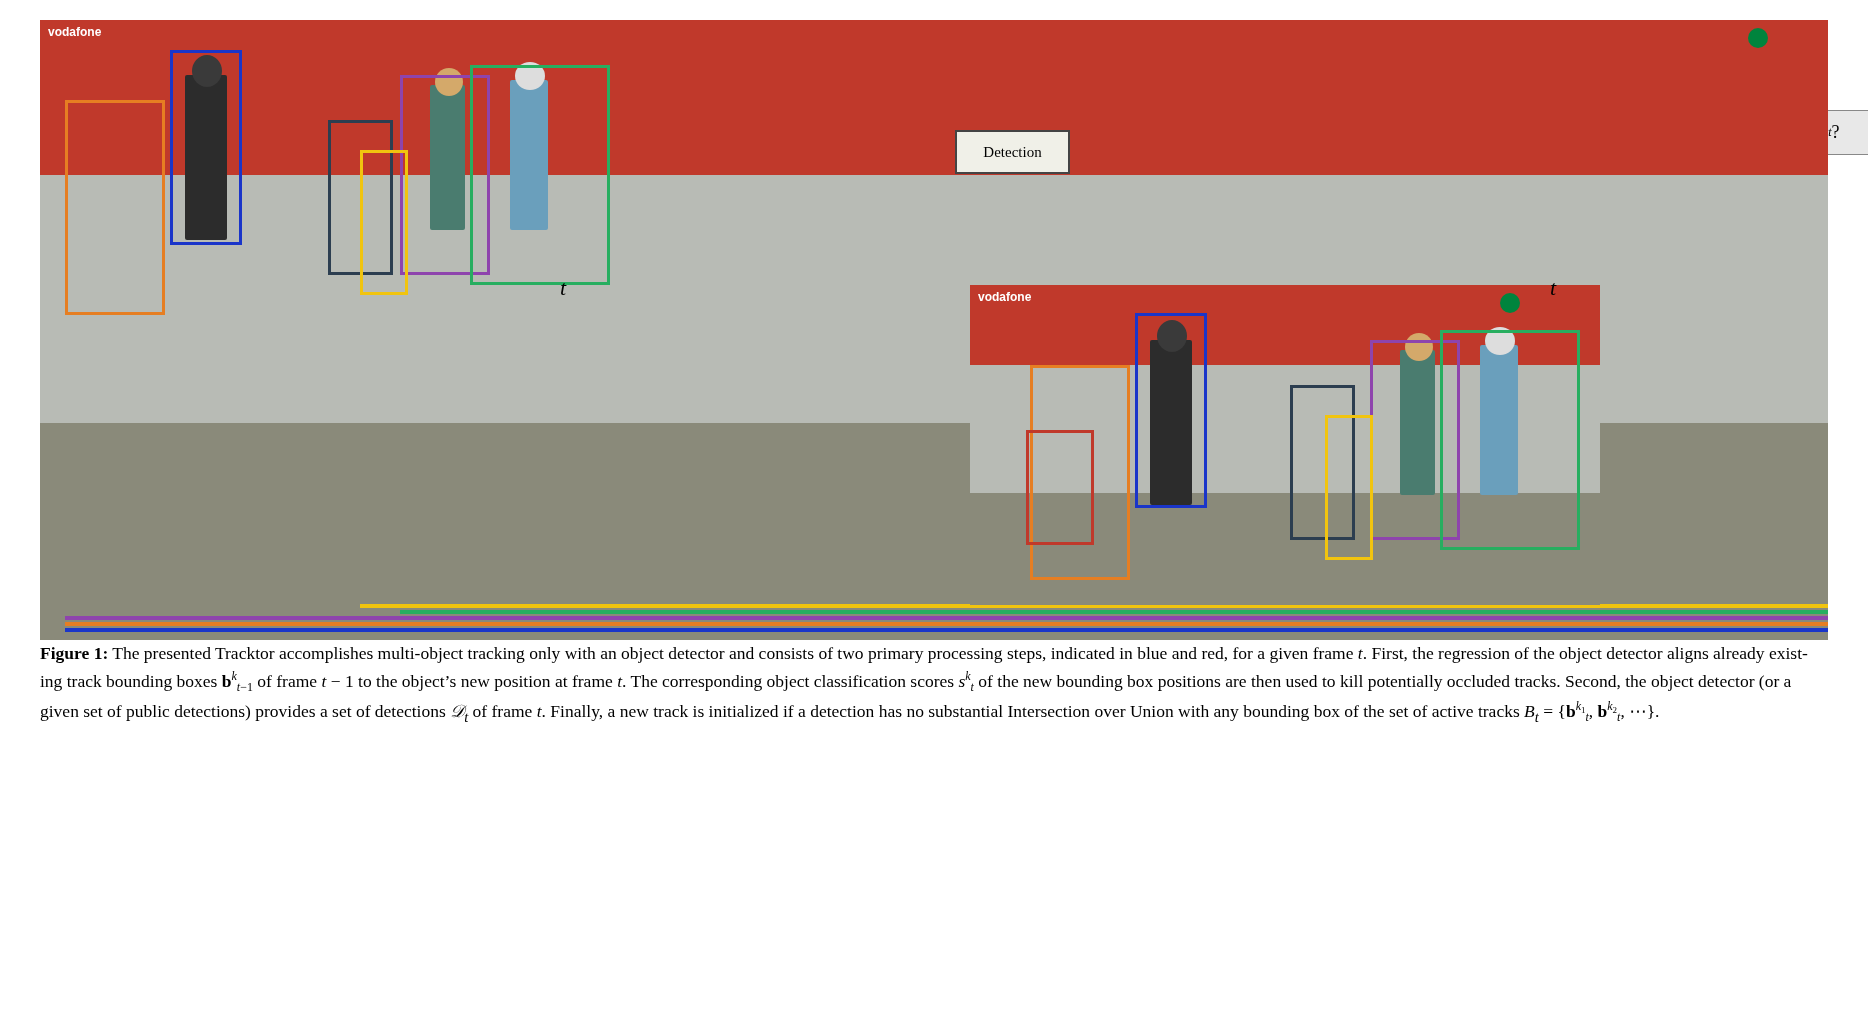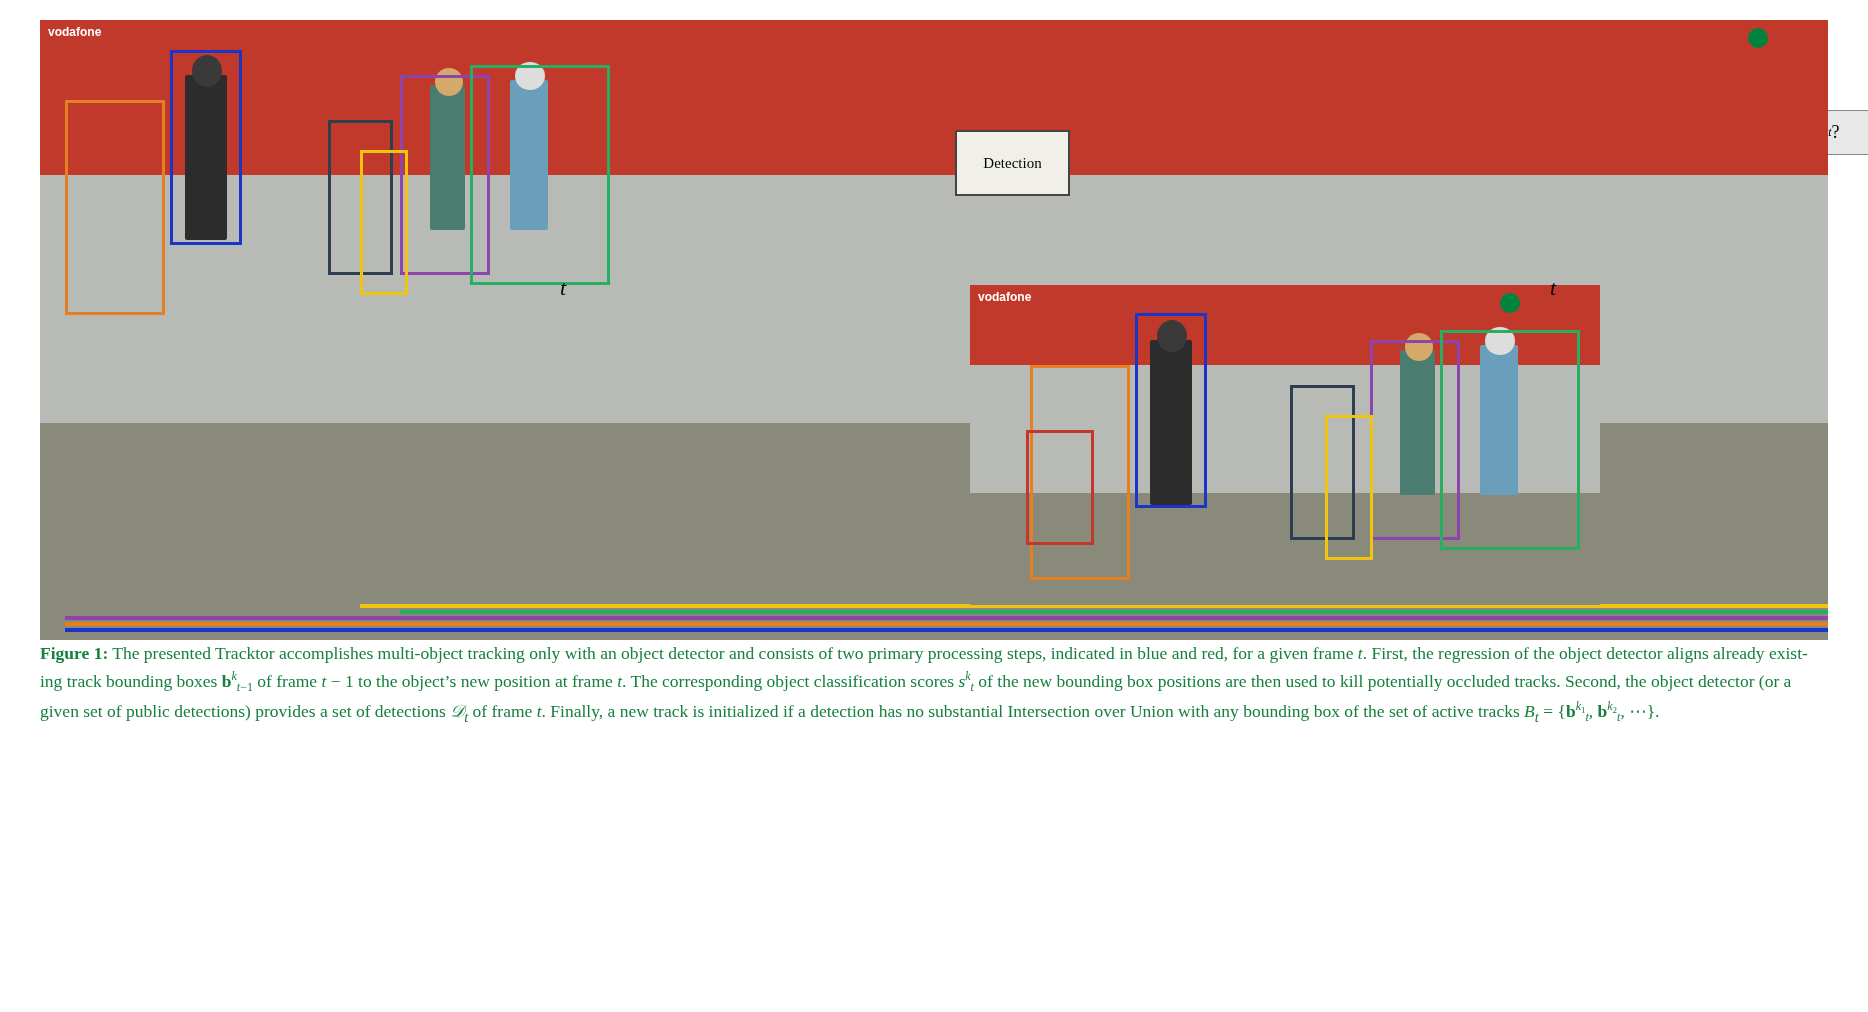--- a/index.html
+++ b/index.html
@@ -158,21 +158,21 @@
 
     
     .caption-area {
       position: absolute;
       top: 640px;
       left: 40px;
       right: 40px;
       font-family: 'Times New Roman', Times, serif;
       font-size: 17.5px;
       line-height: 1.55;
-      color: #15803d;
+      color: #000000;
     }
 
     
     .scene-red-bar {
       position: absolute;
       top: 0; left: 0; right: 0;
       height: 25%;
       background: #c0392b;
     }
     .scene-floor {
@@ -327,21 +327,21 @@
 
         <div style="position:absolute;left:20px;top:22px;width:255px;height:120px;background:#f5f5ee;border:2px solid #444;">
           <div style="position:absolute;top:6px;left:8px;right:8px;height:46px;background:#eeeeee;border:1.5px solid #666;display:flex;align-items:center;justify-content:center;font-size:15px;font-family:'Times New Roman',serif;">
             <span>Regression</span>
           </div>
           <div style="position:absolute;bottom:6px;left:8px;right:8px;height:46px;background:#eeeeee;border:1.5px solid #666;display:flex;align-items:center;justify-content:center;font-size:15px;font-family:'Times New Roman',serif;">
             <span>Classification</span>
           </div>
         </div>
 
-        <div style="position:absolute;left:215px;top:50px;width:115px;height:66px;background:#f0f0e8;border:2px solid #444;display:flex;align-items:center;justify-content:center;font-size:15px;font-family:'Times New Roman',serif;z-index:5;">
+        <div style="position:absolute;left:215px;top:50px;width:115px;height:44px;background:#f0f0e8;border:2px solid #444;display:flex;align-items:center;justify-content:center;font-size:15px;font-family:'Times New Roman',serif;z-index:5;">
           <span>Detection</span>
         </div>
       </div>
     </div>
 
     <div class="math-label" style="left:875px;top:225px;">
       <i>s</i><sup style="font-size:12px;"><i>k</i></sup><sub style="font-size:12px;"><i>t</i></sub>
     </div>
 
     <div class="math-label" style="left:765px;top:290px;">

